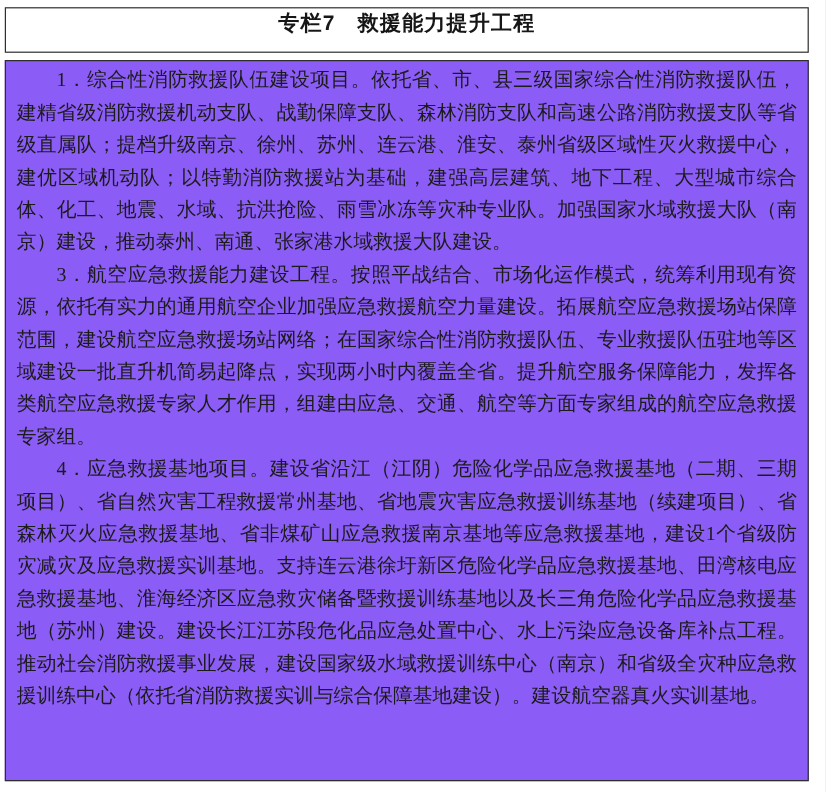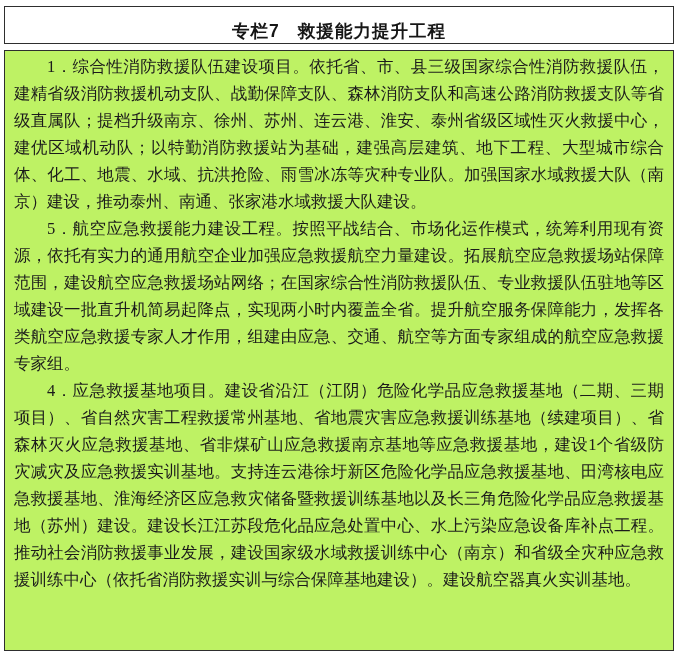--- a/index.html
+++ b/index.html
@@ -19,40 +19,40 @@
     left: 4px;
     top: 6px;
     width: 670px;
   }
   .panel-title-box {
     box-sizing: border-box;
     width: 100%;
     height: 38px;
     border: 1.5px solid #2e2e2e;
     display: flex;
-    align-items: flex-end;
+    align-items: flex-start;
     justify-content: center;
     margin-bottom: 6px;
     background: #ffffff;
   }
   .panel-title {
     font-family: "Liberation Sans", "DejaVu Sans", sans-serif;
     font-weight: 700;
     font-size: 17.5px;
     letter-spacing: 1px;
     color: #161616;
     white-space: pre;
   }
   .panel-body {
     box-sizing: border-box;
     width: 100%;
     height: 601px;
     border: 1.5px solid #2e2e2e;
     padding: 2px 9px;
-    background: #bef264;
+    background: #8b5cf6;
     overflow: hidden;
   }
   .panel-body p {
     margin: 0;
     text-indent: 2em;
     text-align: justify;
     font-family: "Liberation Serif", "DejaVu Serif", serif;
     font-size: 16.5px;
     line-height: 27px;
     color: #1b1b1b;
@@ -61,17 +61,17 @@
 </head>
 <body>
 
 <div class="page">
   <div class="panel">
     <div class="panel-title-box">
       <span class="panel-title">专栏7　救援能力提升工程</span>
     </div>
     <div class="panel-body">
       <p>1．综合性消防救援队伍建设项目。依托省、市、县三级国家综合性消防救援队伍，建精省级消防救援机动支队、战勤保障支队、森林消防支队和高速公路消防救援支队等省级直属队；提档升级南京、徐州、苏州、连云港、淮安、泰州省级区域性灭火救援中心，建优区域机动队；以特勤消防救援站为基础，建强高层建筑、地下工程、大型城市综合体、化工、地震、水域、抗洪抢险、雨雪冰冻等灾种专业队。加强国家水域救援大队（南京）建设，推动泰州、南通、张家港水域救援大队建设。</p>
-      <p>5．航空应急救援能力建设工程。按照平战结合、市场化运作模式，统筹利用现有资源，依托有实力的通用航空企业加强应急救援航空力量建设。拓展航空应急救援场站保障范围，建设航空应急救援场站网络；在国家综合性消防救援队伍、专业救援队伍驻地等区域建设一批直升机简易起降点，实现两小时内覆盖全省。提升航空服务保障能力，发挥各类航空应急救援专家人才作用，组建由应急、交通、航空等方面专家组成的航空应急救援专家组。</p>
+      <p>3．航空应急救援能力建设工程。按照平战结合、市场化运作模式，统筹利用现有资源，依托有实力的通用航空企业加强应急救援航空力量建设。拓展航空应急救援场站保障范围，建设航空应急救援场站网络；在国家综合性消防救援队伍、专业救援队伍驻地等区域建设一批直升机简易起降点，实现两小时内覆盖全省。提升航空服务保障能力，发挥各类航空应急救援专家人才作用，组建由应急、交通、航空等方面专家组成的航空应急救援专家组。</p>
       <p>4．应急救援基地项目。建设省沿江（江阴）危险化学品应急救援基地（二期、三期项目）、省自然灾害工程救援常州基地、省地震灾害应急救援训练基地（续建项目）、省森林灭火应急救援基地、省非煤矿山应急救援南京基地等应急救援基地，建设1个省级防灾减灾及应急救援实训基地。支持连云港徐圩新区危险化学品应急救援基地、田湾核电应急救援基地、淮海经济区应急救灾储备暨救援训练基地以及长三角危险化学品应急救援基地（苏州）建设。建设长江江苏段危化品应急处置中心、水上污染应急设备库补点工程。推动社会消防救援事业发展，建设国家级水域救援训练中心（南京）和省级全灾种应急救援训练中心（依托省消防救援实训与综合保障基地建设）。建设航空器真火实训基地。</p>
     </div>
   </div>
 </div>
 
 </body></html>

